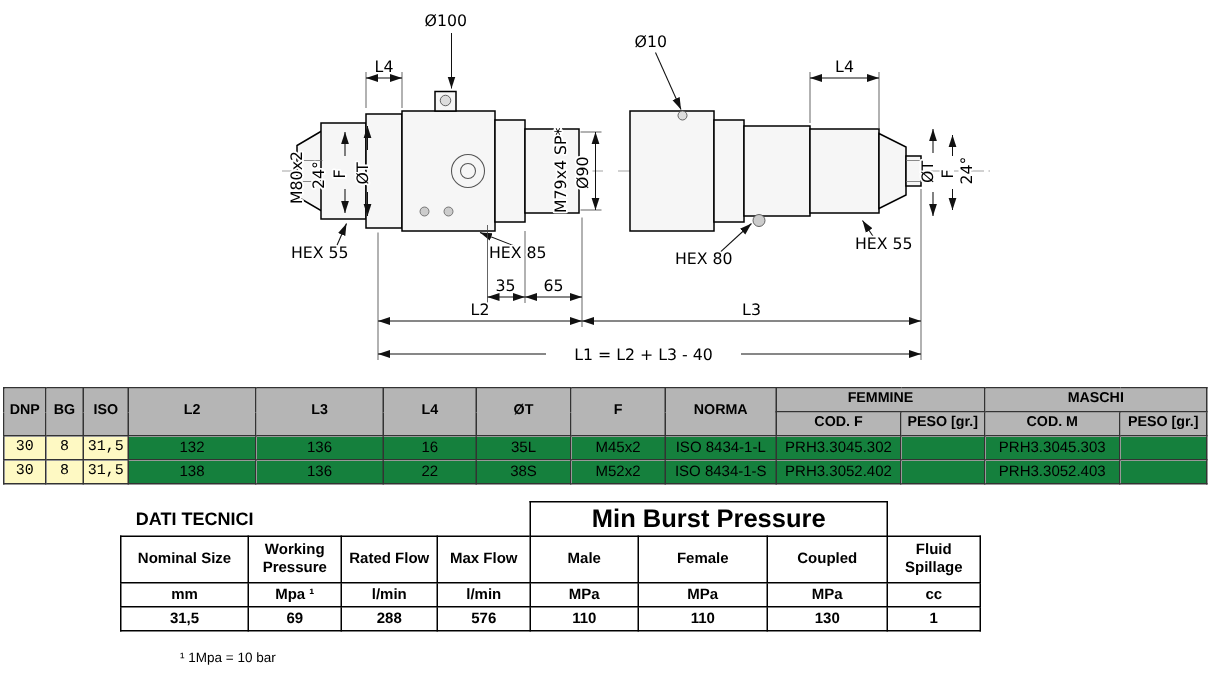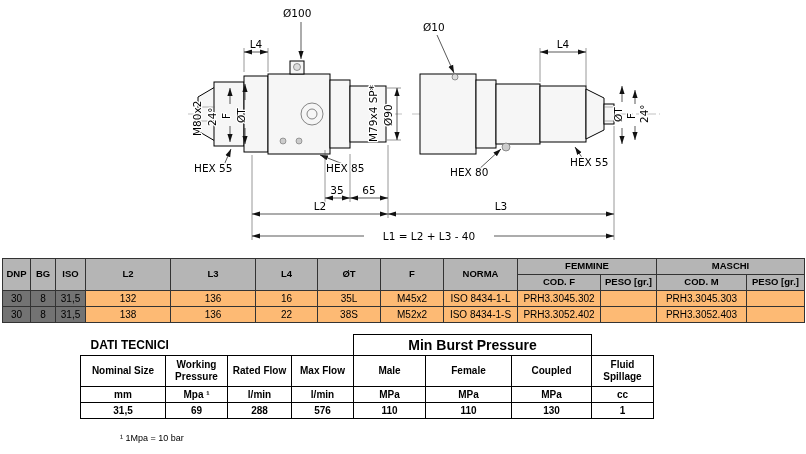--- a/index.html
+++ b/index.html
@@ -22,32 +22,32 @@
   
   table.main-table{
     position:absolute;left:2px;top:258px;width:802px;
     border-collapse:collapse;table-layout:fixed;font-size:10px;color:#000;
   }
   table.main-table th, table.main-table td{
     border:1px solid #333;padding:1px 2px;text-align:center;height:13px;
     overflow:hidden;white-space:nowrap;line-height:1.1;
   }
   table.main-table th{background:#b5b5b5;font-weight:bold;font-size:9.5px;}
-  table.main-table td{background:#fdba74;}
-  table.main-table td.gray{background:#737373;}
+  table.main-table td{background:#15803d;}
+  table.main-table td.gray{background:#fef9c3;font-family:Liberation Mono, monospace;}
   
   .tech-wrap{position:absolute;left:80px;top:334px;}
   table.tech-table{border-collapse:collapse;table-layout:fixed;font-size:10px;color:#000;}
   table.tech-table th, table.tech-table td{
     border:1px solid #000;text-align:center;vertical-align:middle;
     padding:1px 3px;line-height:1.2;font-weight:bold;
   }
   table.tech-table .nb{border:none;background:transparent;}
   table.tech-table .title-cell{font-size:12px;text-align:left;padding-left:10px;height:18px;}
-  table.tech-table .burst-cell{font-size:14px;height:18px;}
+  table.tech-table .burst-cell{font-size:17px;height:18px;}
   table.tech-table tr.hdr th{height:28px;}
   table.tech-table tr.units td{height:13px;}
   table.tech-table tr.vals td{height:13px;font-weight:bold;}
   .footnote{position:absolute;left:120px;top:433px;font-size:9px;color:#000;}
 </style>
 </head>
 <body>
 
 <svg class="dwg" width="806" height="254" viewBox="0 0 806 254">
   <defs>

